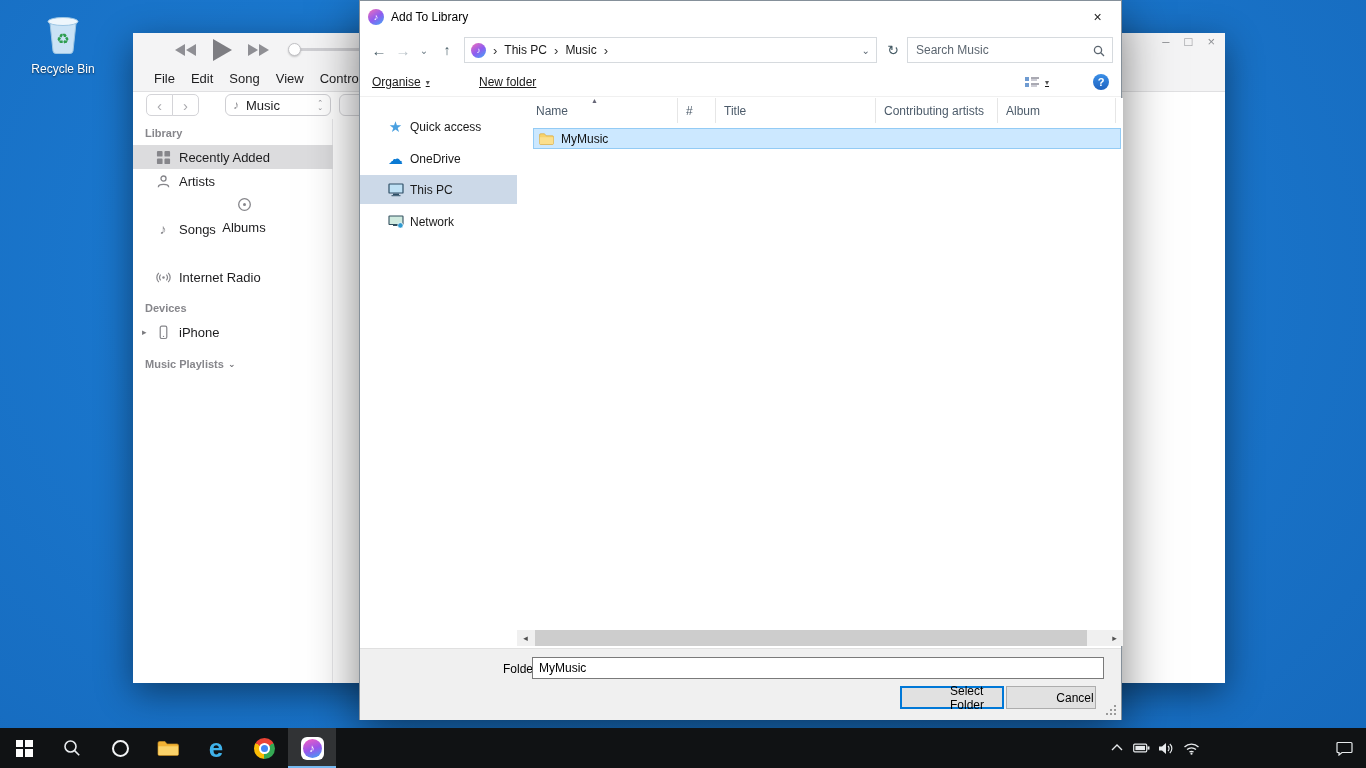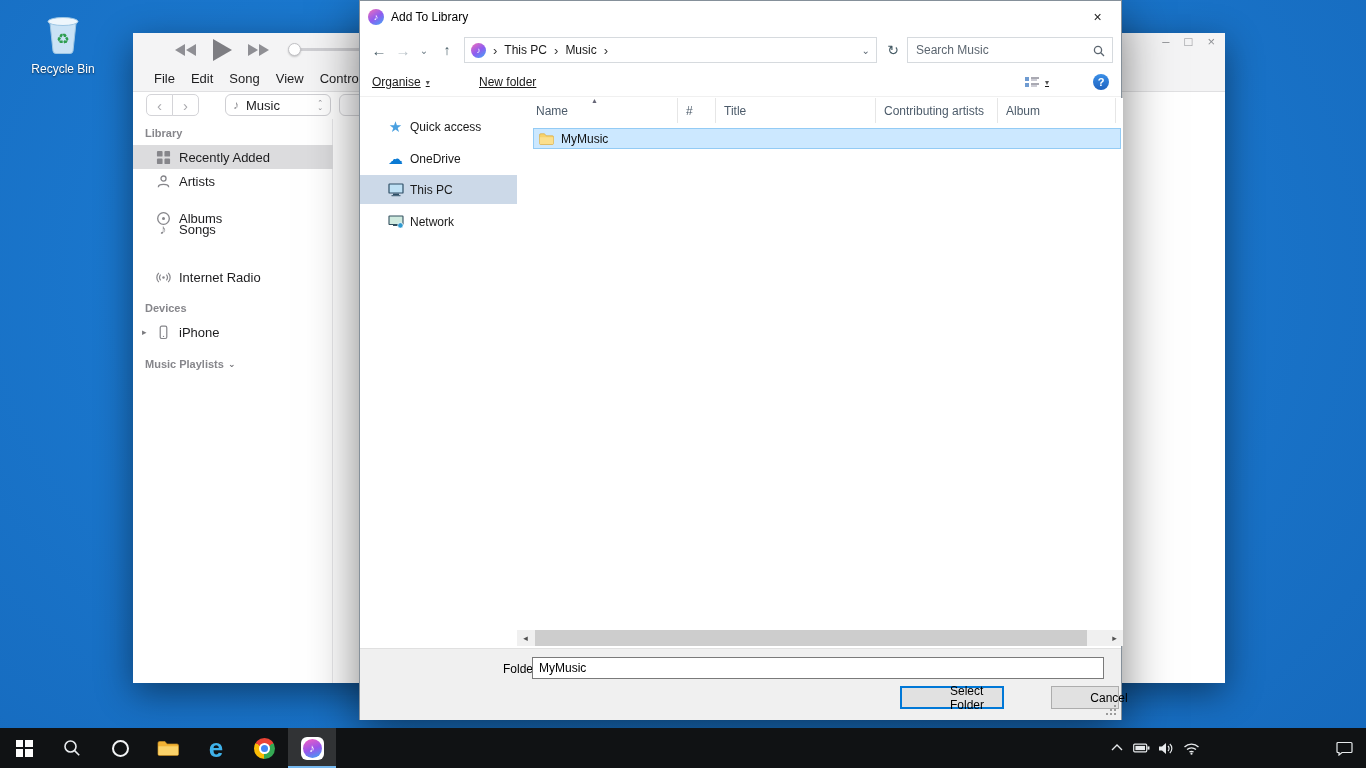--- a/index.html
+++ b/index.html
@@ -75,21 +75,21 @@
   .sortcaret { position:absolute; left:74px; top:-1px; font-size:7px; color:#667; }
   .frow { position:absolute; left:16px; right:2px; top:30px; height:21px; background:#cce8ff; border:1px solid #93cbf5; display:flex; align-items:center; padding-left:5px; gap:7px; font-size:12px; color:#111; }
   .dlg-hscroll { position:absolute; left:157px; top:629px; width:606px; height:16px; background:#f0f0f0; }
   .sbtn { position:absolute; top:0; width:17px; height:16px; display:flex; align-items:center; justify-content:center; font-size:9px; color:#505050; background:#f0f0f0; }
   .sthumb { position:absolute; left:18px; top:0; width:552px; height:16px; background:#cdcdcd; }
   .dlg-footer { position:absolute; left:0; right:0; top:647px; height:72px; background:#f0f0f0; border-top:1px solid #e0e0e0; }
   .folder-label { position:absolute; left:143px; top:13px; font-size:12px; color:#000; }
   .folder-input { position:absolute; left:172px; top:8px; width:572px; height:22px; border:1px solid #7a7a7a; font-size:12px; padding:0 6px; outline:none; }
   .btn { position:absolute; top:37px; height:23px; font-size:12px; color:#000; background:#e1e1e1; display:flex; align-items:center; justify-content:center; cursor:default;padding-left:48px; }
   .btn-select { left:540px; width:104px; border:2px solid #0078d7; }
-  .btn-cancel { left:691px; width:68px; border:1px solid #adadad; }
+  .btn-cancel { left:646px; width:90px; border:1px solid #adadad; }
   .grip { position:absolute; right:3px; bottom:3px; width:12px; height:12px; }
   .grip::before { content:''; position:absolute; left:0; top:8px; width:2px; height:2px; background:#9a9a9a;
     box-shadow:4px 0 #9a9a9a, 8px 0 #9a9a9a, 4px -4px #9a9a9a, 8px -4px #9a9a9a, 8px -8px #9a9a9a; }
 
   
   .taskbar { position:absolute; left:0; bottom:0; width:1366px; height:40px; background:#101214; display:flex; align-items:stretch; z-index:50; }
   .tb { width:48px; height:40px; display:flex; align-items:center; justify-content:center; flex:none; }
   .tb.active { background:rgba(255,255,255,.14); box-shadow:inset 0 -2px 0 #76b9f0; }
   .win-logo { width:17px; height:17px; display:grid; grid-template-columns:1fr 1fr; grid-template-rows:1fr 1fr; gap:2px; }
   .win-logo i { background:#fdfdfd; }
@@ -192,21 +192,21 @@
       <div class="side-item" style="top:50px;">
         <span class="ic">
           <svg width="15" height="15" viewBox="0 0 16 16" fill="none" stroke="#86868b" stroke-width="1.4">
               <circle cx="8" cy="4.8" r="2.7"></circle>
               <path d="M2.5,14 C2.5,10.2 13.5,10.2 13.5,14"></path>
             </svg>
         </span>
         <span>Artists</span>
       </div>
 
-      <div class="side-item" style="top:87px;">
+      <div class="side-item" style="top:78px;flex-direction:column;">
         <span class="ic">
           <svg width="15" height="15" viewBox="0 0 16 16">
               <circle cx="8" cy="8" r="6.2" fill="none" stroke="#86868b" stroke-width="1.4"></circle>
               <circle cx="8" cy="8" r="1.6" fill="#86868b"></circle>
             </svg>
         </span>
         <span>Albums</span>
       </div>
 
       <div class="side-item" style="top:98px;">

